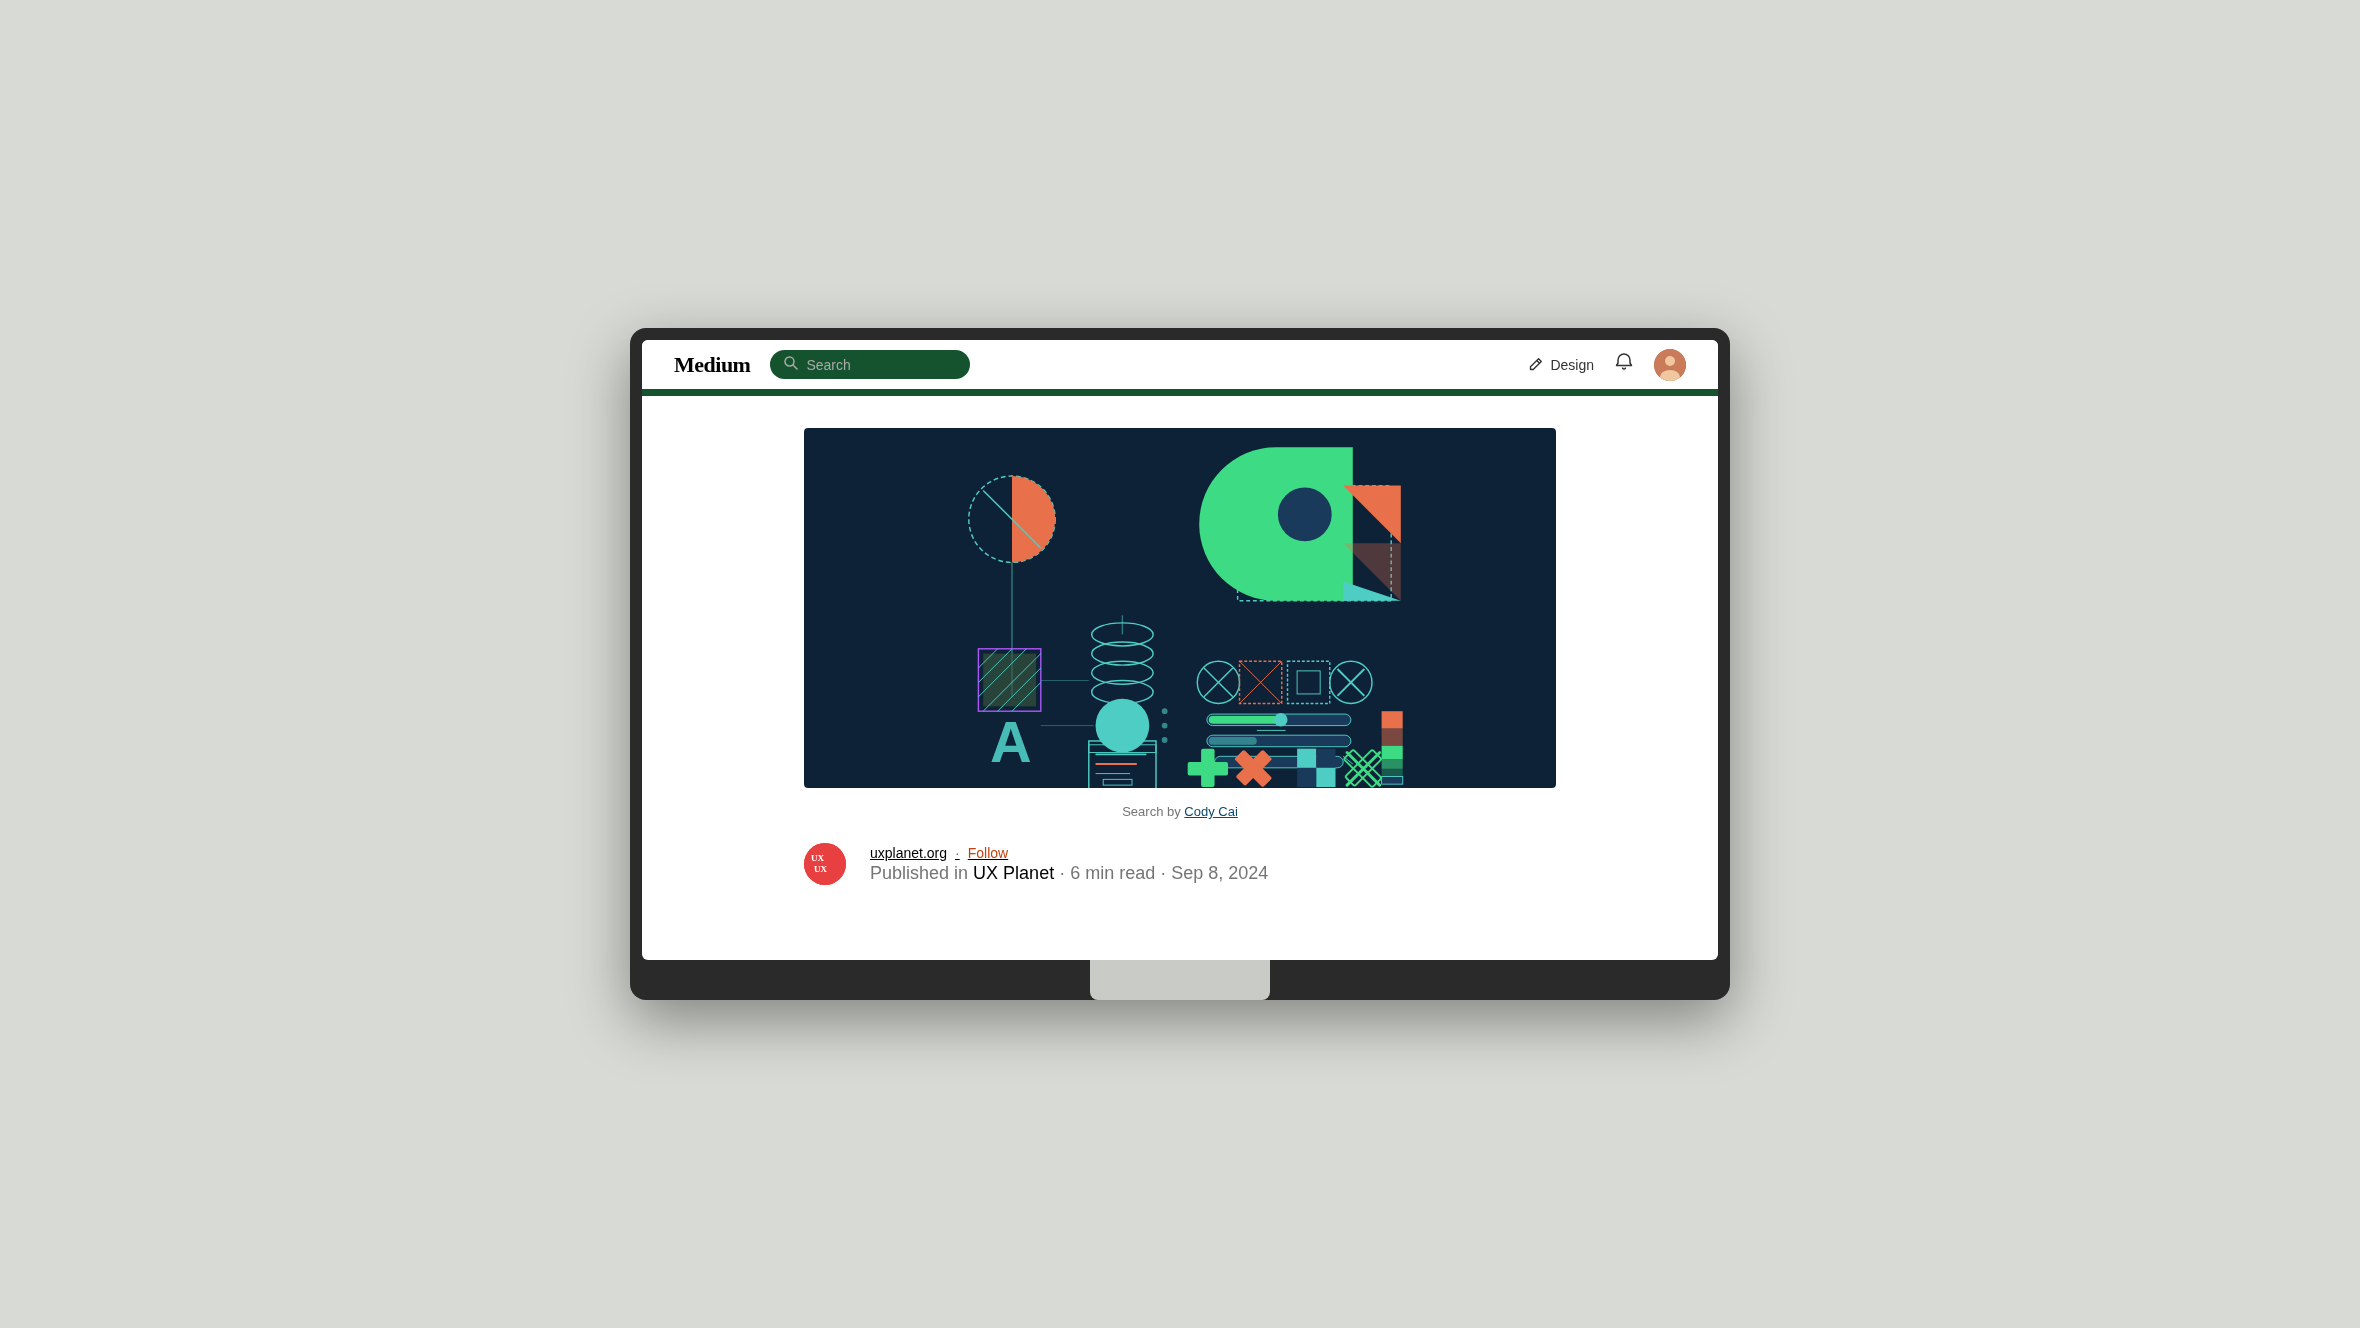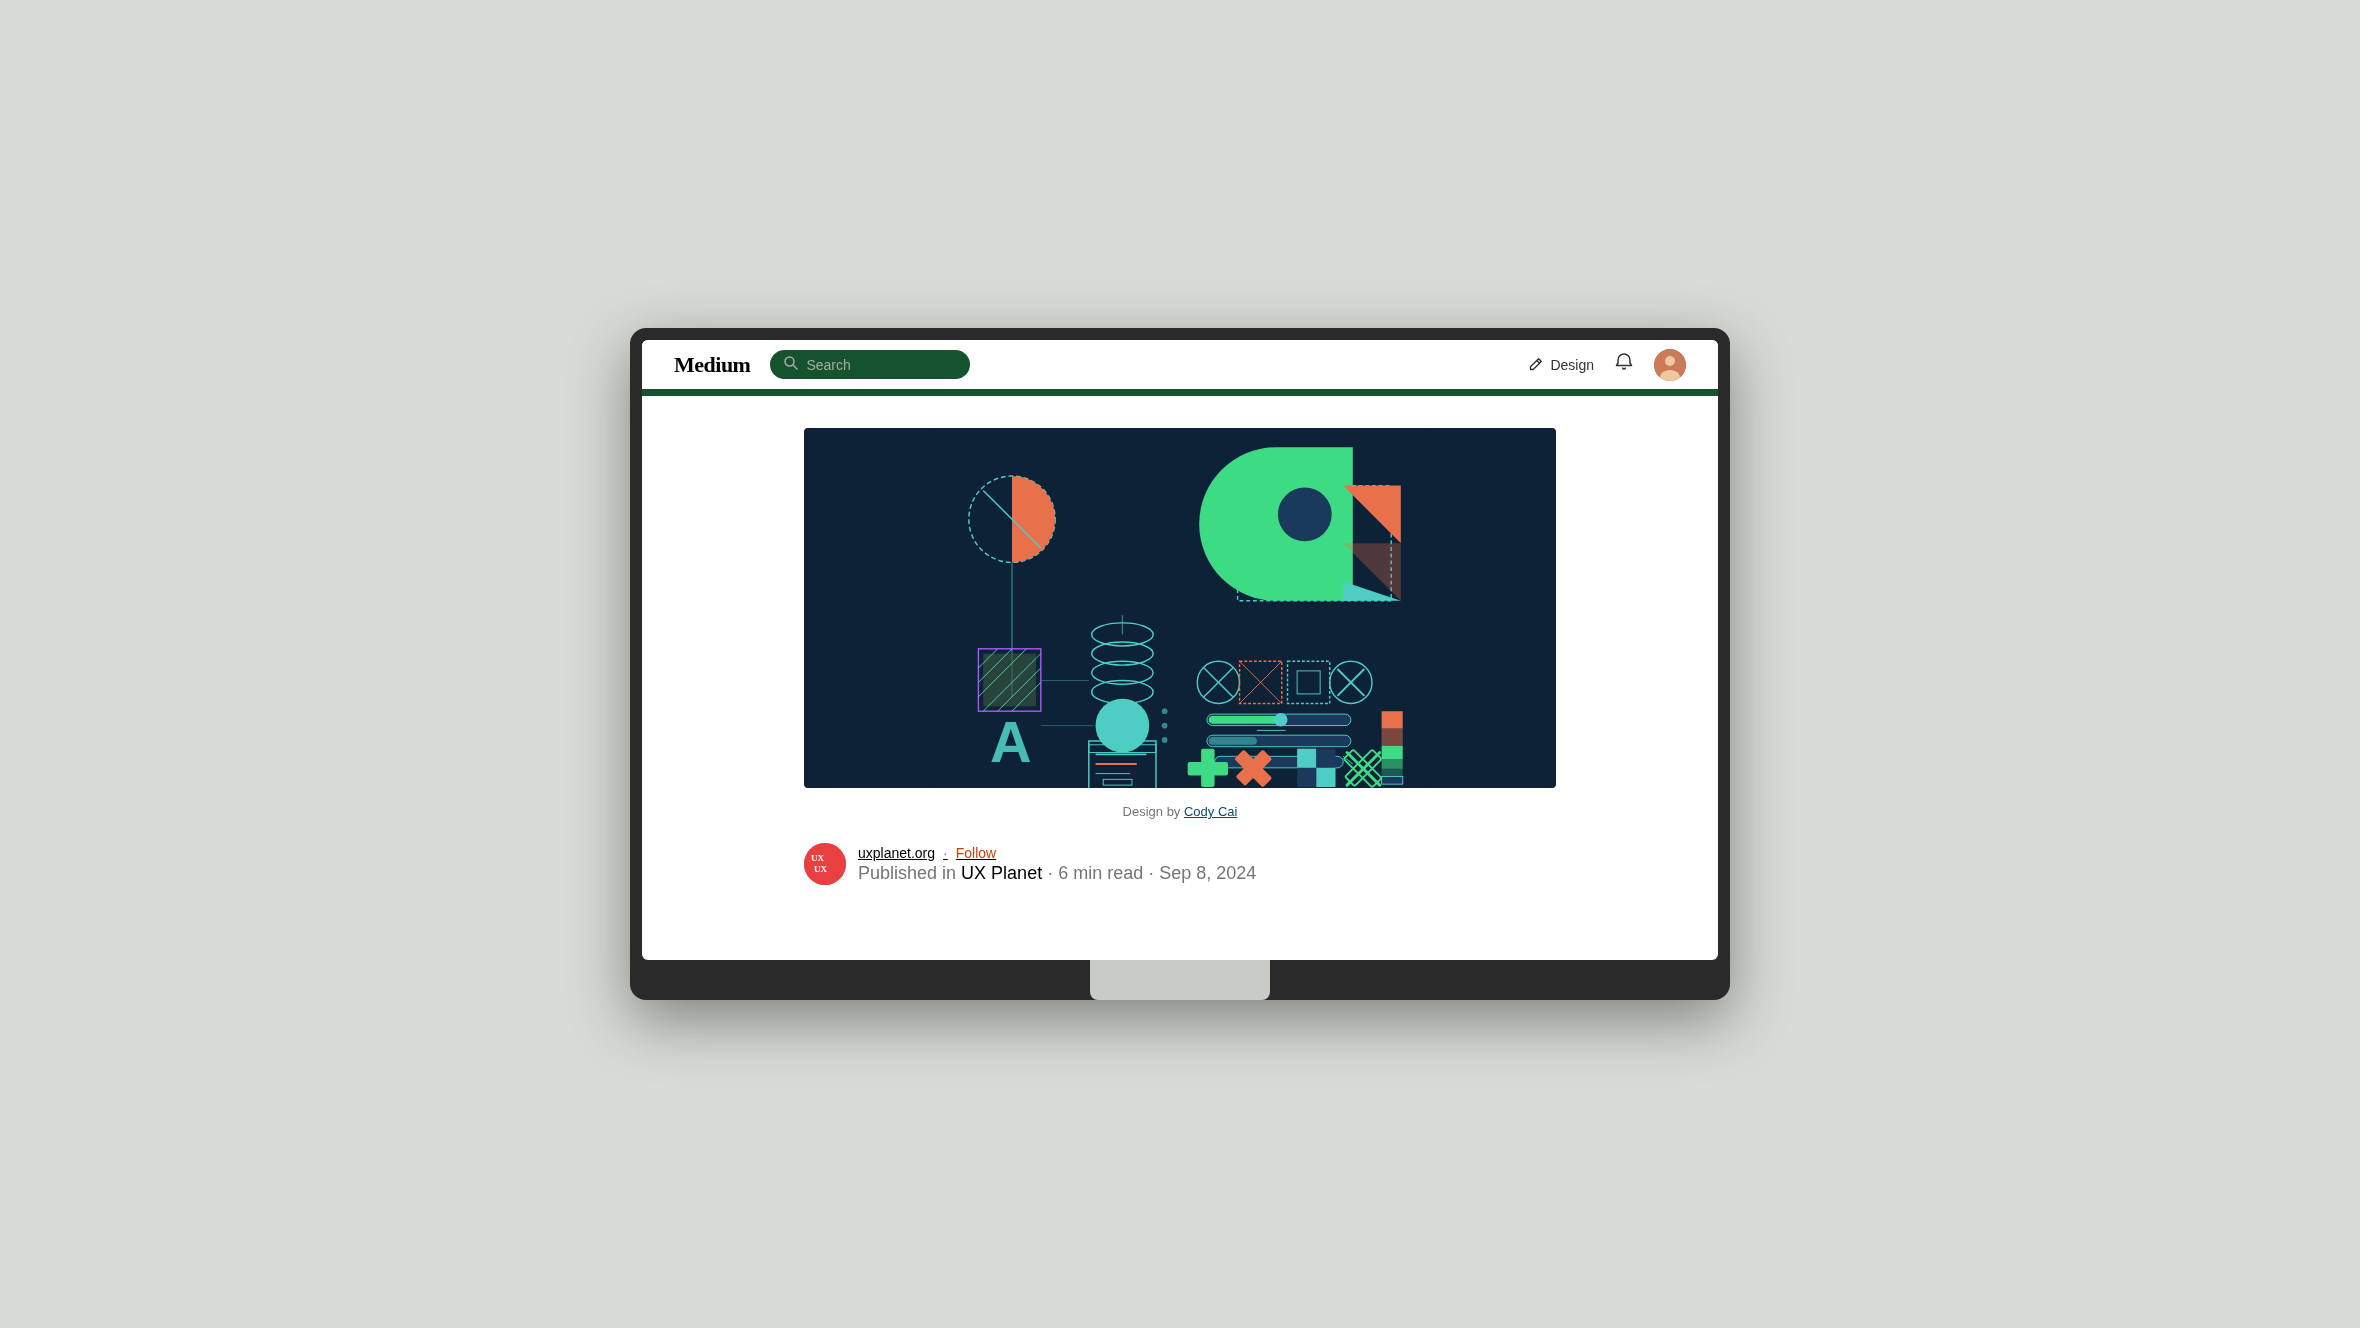--- a/index.html
+++ b/index.html
@@ -165,21 +165,21 @@
       color: #000;
       line-height: 1.2;
       margin-bottom: 24px;
       letter-spacing: -0.5px;
     }
 
     
     .author-section {
       display: flex;
       align-items: center;
-      gap: 12px;
+      gap: 24px;
     }
 
     .author-avatar {
       width: 42px;
       height: 42px;
       border-radius: 50%;
       background: #e84040;
       display: flex;
       align-items: center;
       justify-content: center;
@@ -386,21 +386,21 @@
             <rect x="430" y="348" width="42" height="14" rx="2" fill="none" stroke="#3ddc84" stroke-width="2" transform="rotate(45 451 354)"></rect>
             <path d="M434 338 L468 372 M468 338 L434 372" stroke="#3ddc84" stroke-width="3" stroke-linecap="round"></path>
 
             <line x1="115" y1="263" x2="165" y2="263" stroke="#4ecdc4" stroke-width="1" opacity="0.4"></line>
             <line x1="115" y1="310" x2="170" y2="310" stroke="#4ecdc4" stroke-width="1" opacity="0.4"></line>
           </svg>
         </div>
       </div>
 
       <p class="image-caption">
-        <span>Design by </span><a href="#">Cody Cai</a>
+        <span>Search by </span><a href="#">Cody Cai</a>
       </p>
 
 
       <div class="author-section">
         <div class="author-avatar">
           <svg width="42" height="42" viewBox="0 0 42 42">
             <circle cx="21" cy="21" r="21" fill="#e84040"></circle>
             <text x="7" y="18" font-family="Arial Black" font-weight="900" font-size="9" fill="white">UX</text>
             <text x="10" y="29" font-family="Arial Black" font-weight="900" font-size="9" fill="white">UX</text>
           </svg>

